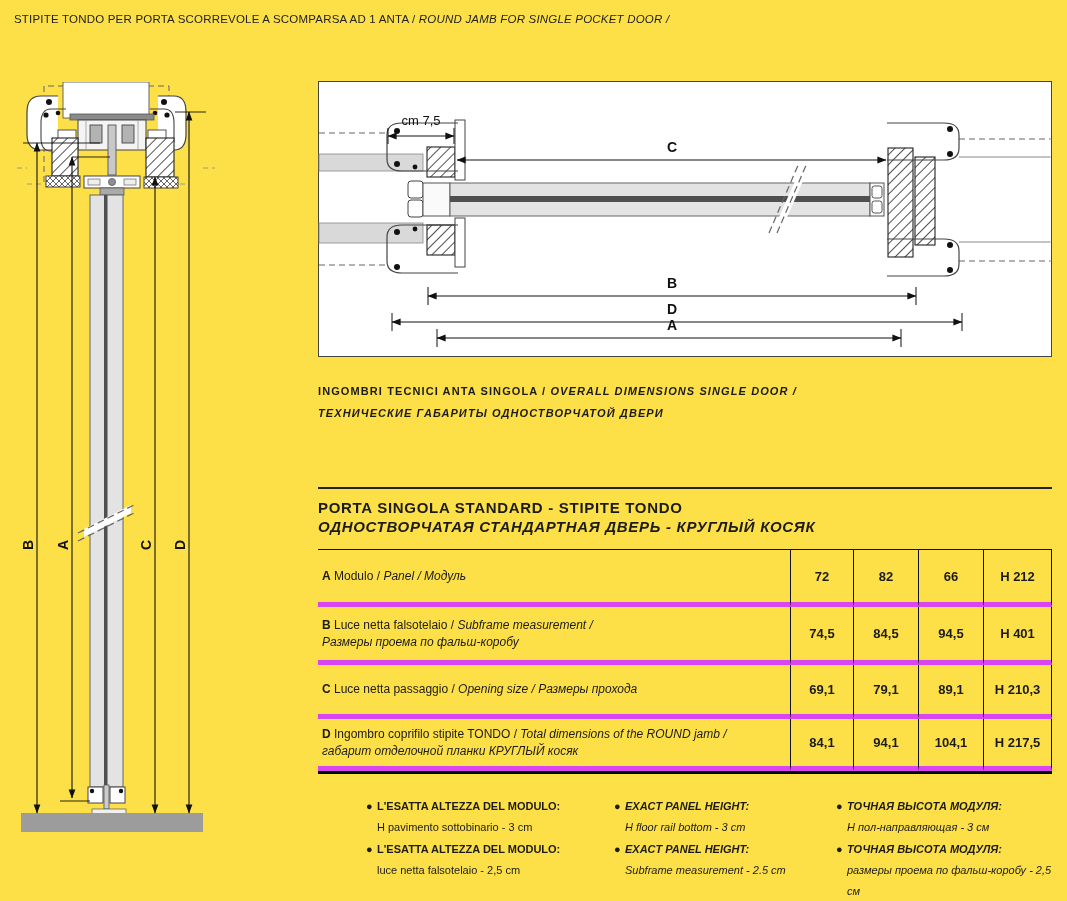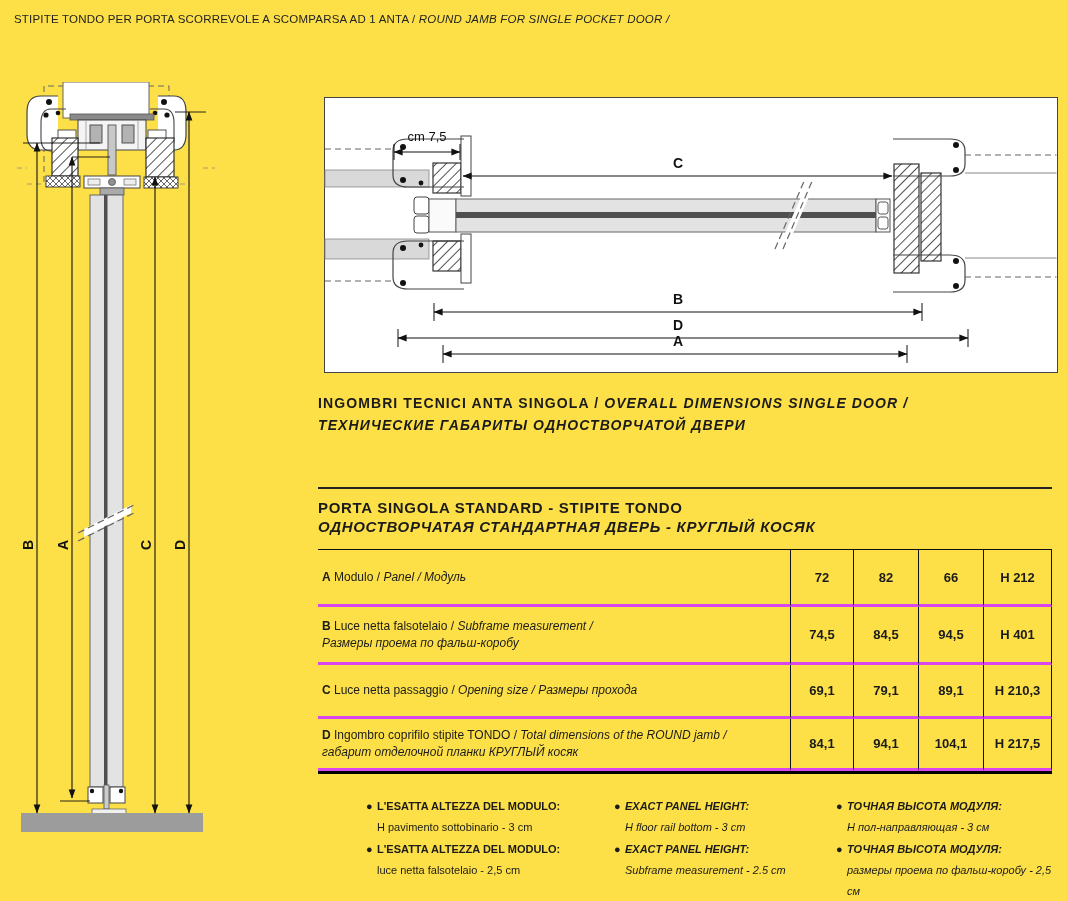--- a/index.html
+++ b/index.html
@@ -7,35 +7,35 @@
         font-family:"Liberation Sans",sans-serif;color:#1b1b1b;}
   .ital{font-style:italic;}
   .bold{font-weight:bold;}
 
   
   .pg-header{position:absolute;left:14px;top:8px;width:660px;
              font-size:11.5px;line-height:22px;letter-spacing:.2px;color:#222;}
 
   
   .vsec-wrap{position:absolute;left:14px;top:82px;width:205px;height:750px;}
-  .plan-wrap{position:absolute;left:318px;top:97px;width:734px;height:276px;margin-left:6px;}
+  .plan-wrap{position:absolute;left:318px;top:81px;width:734px;height:276px;}
   svg text{font-family:"Liberation Sans",sans-serif;fill:#111;}
 
   
-  .main-title{position:absolute;left:318px;top:392px;width:734px;
-              font-size:14px;font-weight:bold;line-height:22px;letter-spacing:1.1px;}
+  .main-title{position:absolute;left:318px;top:380px;width:734px;
+              font-size:11px;font-weight:bold;line-height:22px;letter-spacing:1.1px;}
 
   
   .section-block{position:absolute;left:318px;top:487px;width:734px;border-top:2px solid #222;}
   .section-title{padding:9px 0 13px 0;font-size:15px;font-weight:bold;line-height:19px;letter-spacing:.7px;}
 
   
   .tbl{display:grid;grid-template-columns:472px 63px 65px 65px 69px;
        border-top:1px solid #111;border-bottom:3px solid #000;}
-  .cell{display:flex;align-items:center;box-sizing:border-box;border-bottom:3px solid #d946ef;}
+  .cell{display:flex;align-items:center;box-sizing:border-box;border-bottom:5px solid #d946ef;}
   .cell.desc{padding-left:4px;padding-right:10px;font-size:12px;line-height:17px;
              flex-direction:column;align-items:flex-start;justify-content:center;}
   .cell.val{justify-content:center;font-weight:bold;font-size:13px;border-left:1px solid #111;text-align:center;}
   .cell.last{border-right:1px solid #111;}
   .rA{height:57px;}.rB{height:58px;}.rC{height:54px;}.rD{height:52px;}
   .desc div{width:100%;}
 
   
   .notes{display:flex;margin-top:22px;font-size:11px;}
   .ncol1{width:248px;margin-left:48px;}.ncol2{width:222px;}.ncol3{flex:1;}

